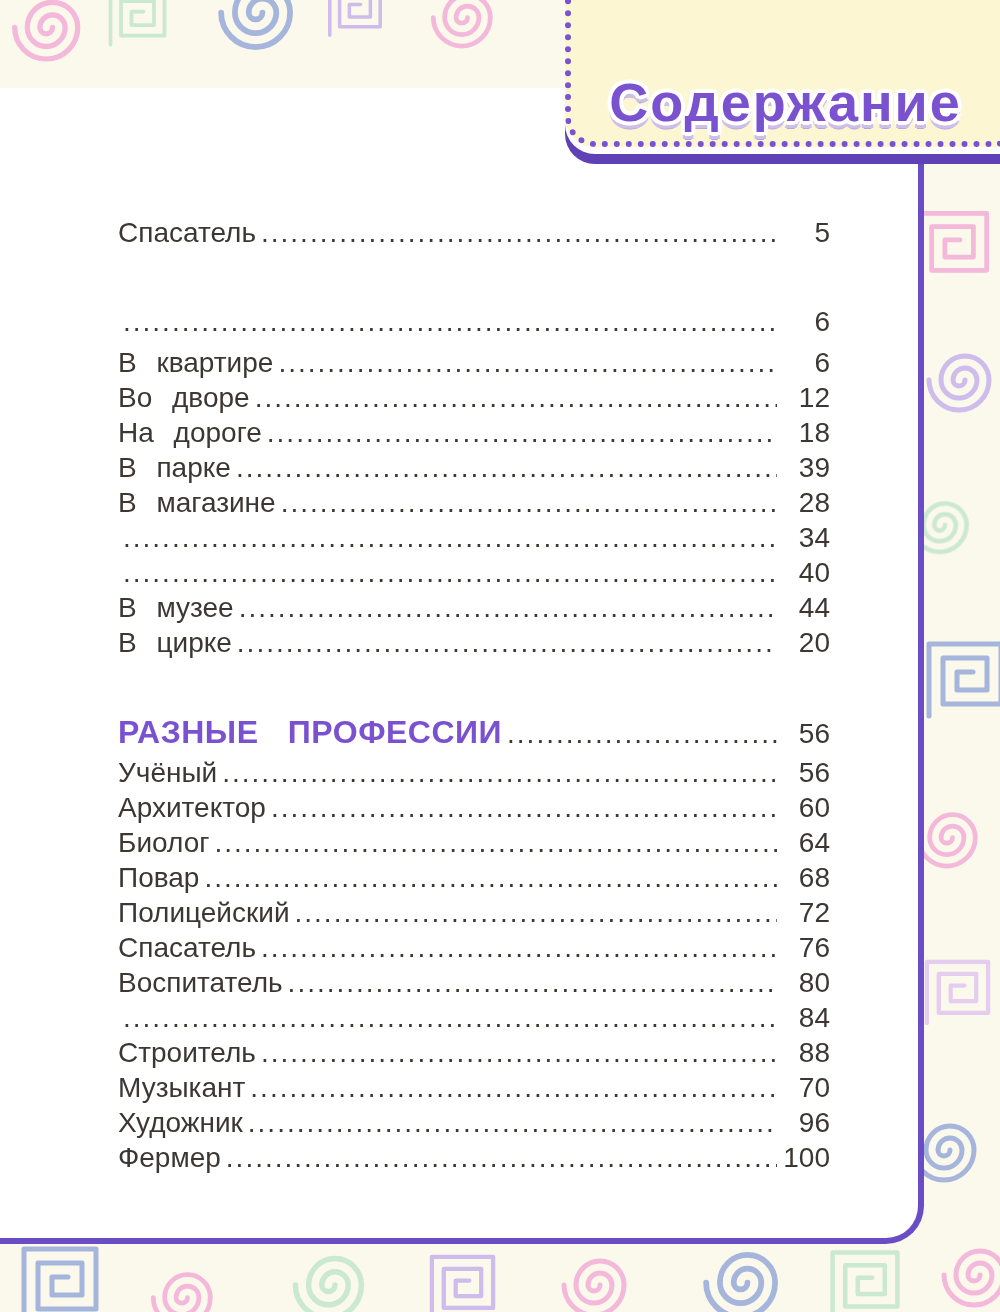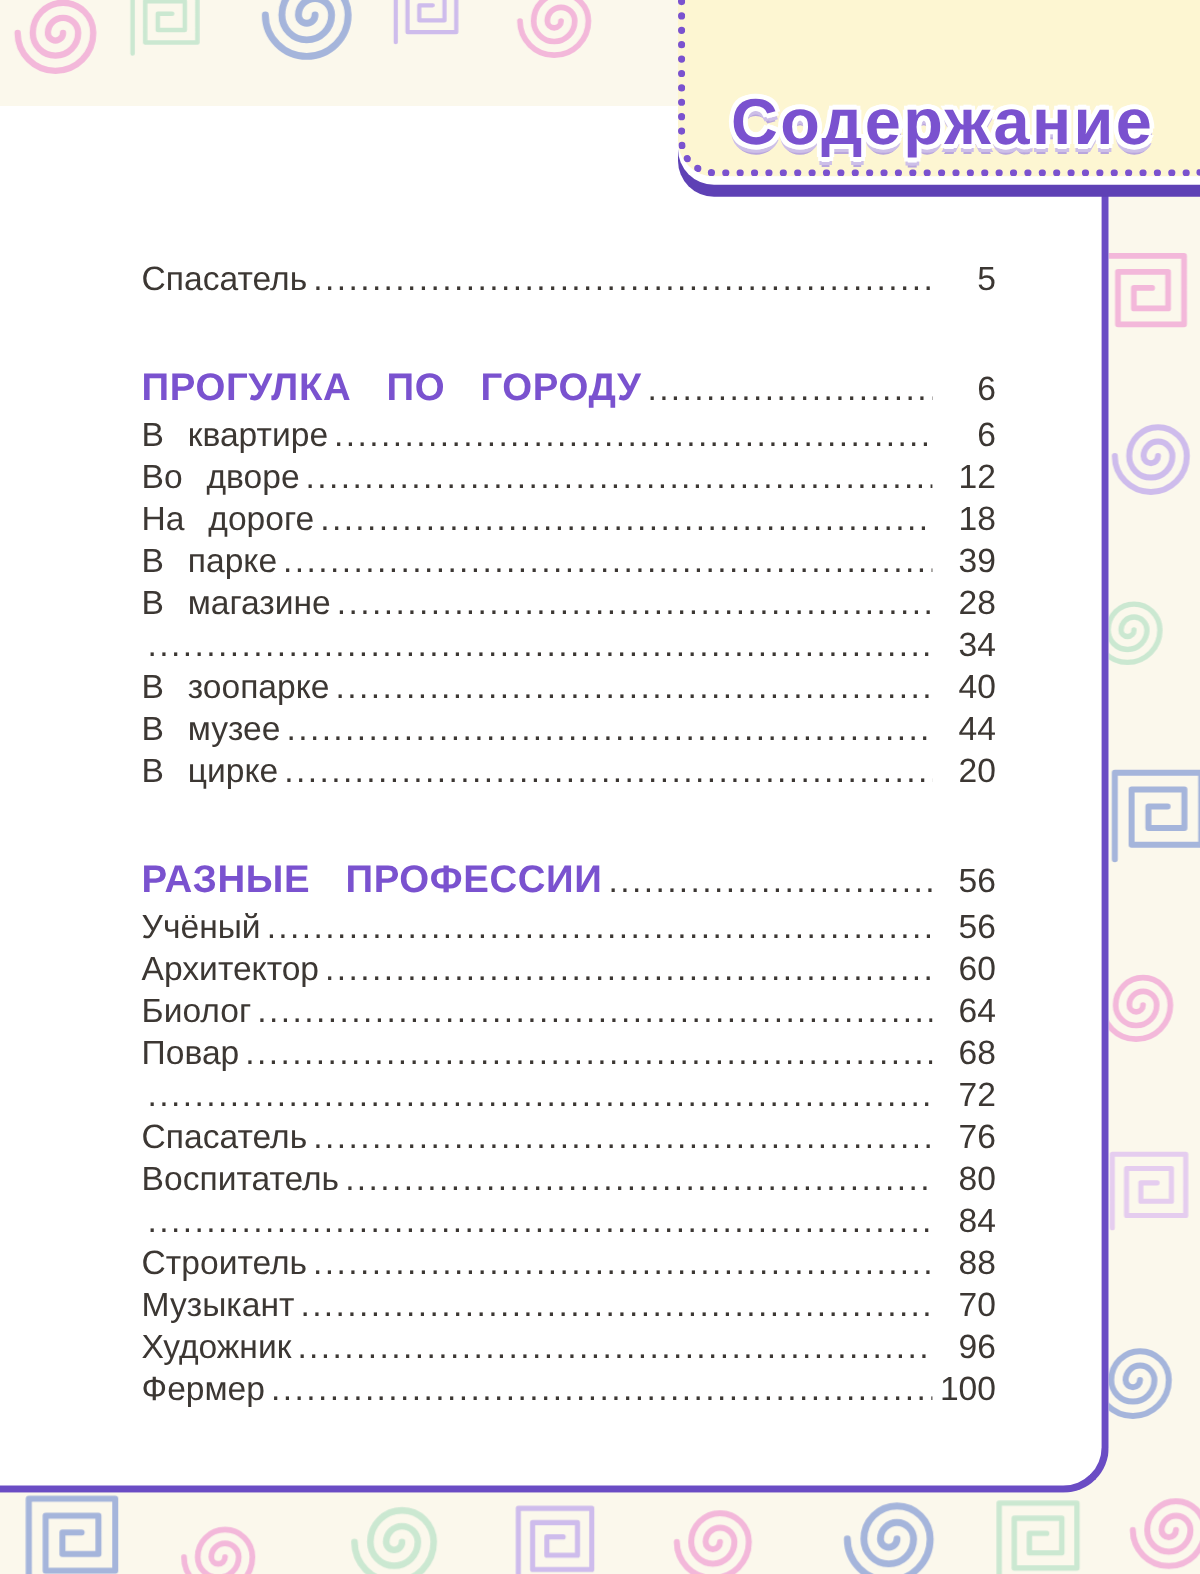--- a/index.html
+++ b/index.html
@@ -122,21 +122,20 @@
   <div class="page-title">Содержание</div>
 </div>
 
 <div class="toc">
     <div class="toc-row item">
       <span class="label">Спасатель</span>
       <span class="leader">....................................................................................................................................................................................</span>
       <span class="page-num">5</span>
     </div>
     <div class="toc-row heading">
-      <span class="label">ПРОГУЛКА ПО ГОРОДУ</span>
       <span class="leader">....................................................................................................................................................................................</span>
       <span class="page-num">6</span>
     </div>
     <div class="toc-row item">
       <span class="label">В квартире</span>
       <span class="leader">....................................................................................................................................................................................</span>
       <span class="page-num">6</span>
     </div>
     <div class="toc-row item">
       <span class="label">Во дворе</span>
@@ -156,21 +155,20 @@
     <div class="toc-row item">
       <span class="label">В магазине</span>
       <span class="leader">....................................................................................................................................................................................</span>
       <span class="page-num">28</span>
     </div>
     <div class="toc-row item">
       <span class="leader">....................................................................................................................................................................................</span>
       <span class="page-num">34</span>
     </div>
     <div class="toc-row item">
-      <span class="label">В зоопарке</span>
       <span class="leader">....................................................................................................................................................................................</span>
       <span class="page-num">40</span>
     </div>
     <div class="toc-row item">
       <span class="label">В музее</span>
       <span class="leader">....................................................................................................................................................................................</span>
       <span class="page-num">44</span>
     </div>
     <div class="toc-row item">
       <span class="label">В цирке</span>
@@ -196,20 +194,21 @@
       <span class="label">Биолог</span>
       <span class="leader">....................................................................................................................................................................................</span>
       <span class="page-num">64</span>
     </div>
     <div class="toc-row item">
       <span class="label">Повар</span>
       <span class="leader">....................................................................................................................................................................................</span>
       <span class="page-num">68</span>
     </div>
     <div class="toc-row item">
+      <span class="label">Полицейский</span>
       <span class="leader">....................................................................................................................................................................................</span>
       <span class="page-num">72</span>
     </div>
     <div class="toc-row item">
       <span class="label">Спасатель</span>
       <span class="leader">....................................................................................................................................................................................</span>
       <span class="page-num">76</span>
     </div>
     <div class="toc-row item">
       <span class="label">Воспитатель</span>

